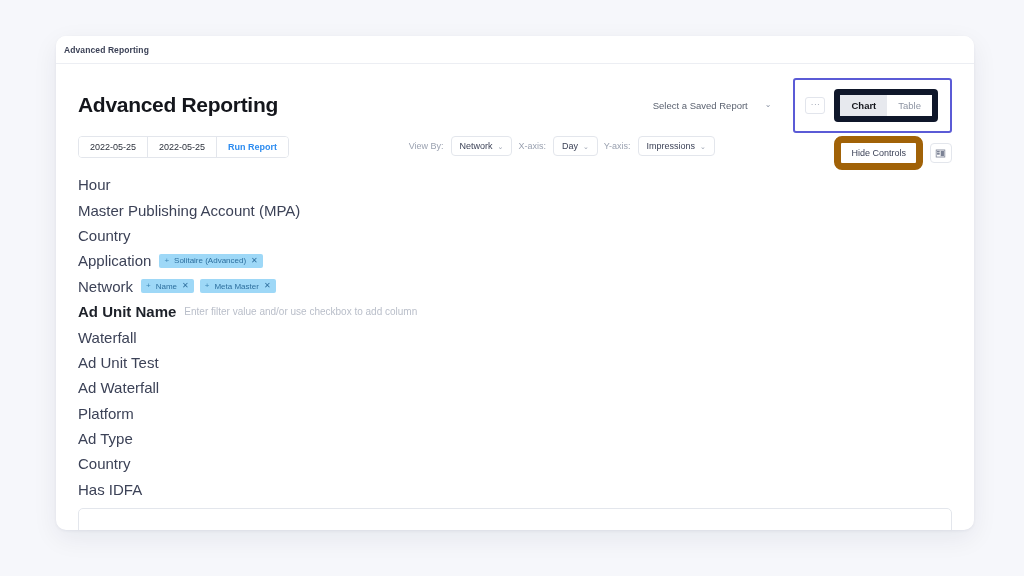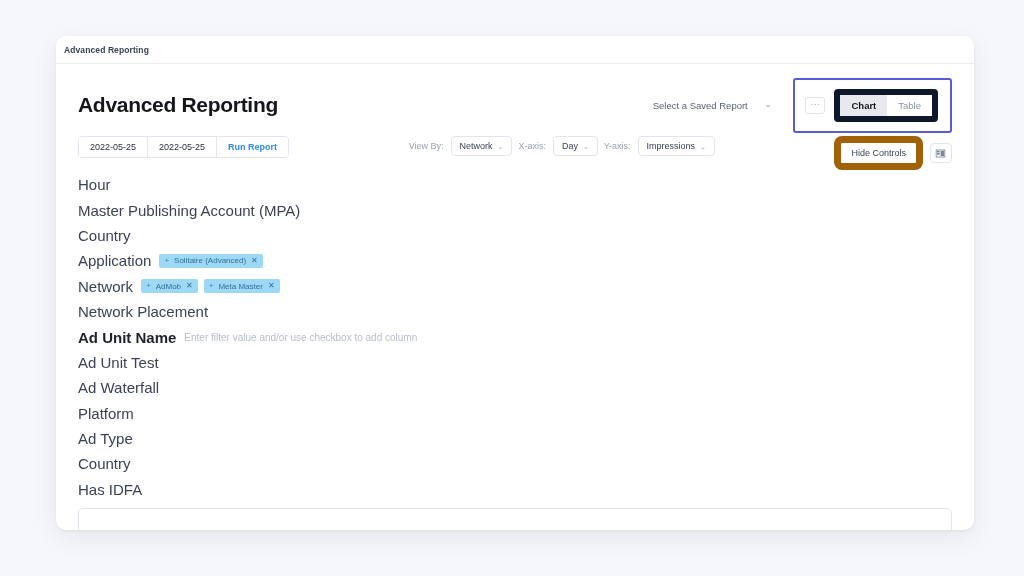--- a/index.html
+++ b/index.html
@@ -357,36 +357,36 @@
               <span>Solitaire (Advanced)</span>
               <span class="chip-x">✕</span>
             </span>
           </span>
         </div>
         <div class="filter-row">
           <span class="filter-label">Network</span>
           <span class="chips">
             <span class="chip" style="background: rgb(158, 216, 247); color: rgb(45, 111, 158);">
               <span class="chip-plus">+</span>
-              <span>AdMob</span>
+              <span>Name</span>
               <span class="chip-x">✕</span>
             </span>
             <span class="chip" style="background: rgb(158, 216, 247); color: rgb(45, 111, 158);">
               <span class="chip-plus">+</span>
               <span>Meta Master</span>
               <span class="chip-x">✕</span>
             </span>
           </span>
         </div>
         <div class="filter-row">
-          <span class="filter-label">Network Placement</span>
-        </div>
-        <div class="filter-row">
           <span class="filter-label strong">Ad Unit Name</span>
           <span class="filter-placeholder">Enter filter value and/or use checkbox to add column</span>
+        </div>
+        <div class="filter-row">
+          <span class="filter-label">Waterfall</span>
         </div>
         <div class="filter-row">
           <span class="filter-label">Ad Unit Test</span>
         </div>
         <div class="filter-row">
           <span class="filter-label">Ad Waterfall</span>
         </div>
         <div class="filter-row">
           <span class="filter-label">Platform</span>
         </div>

